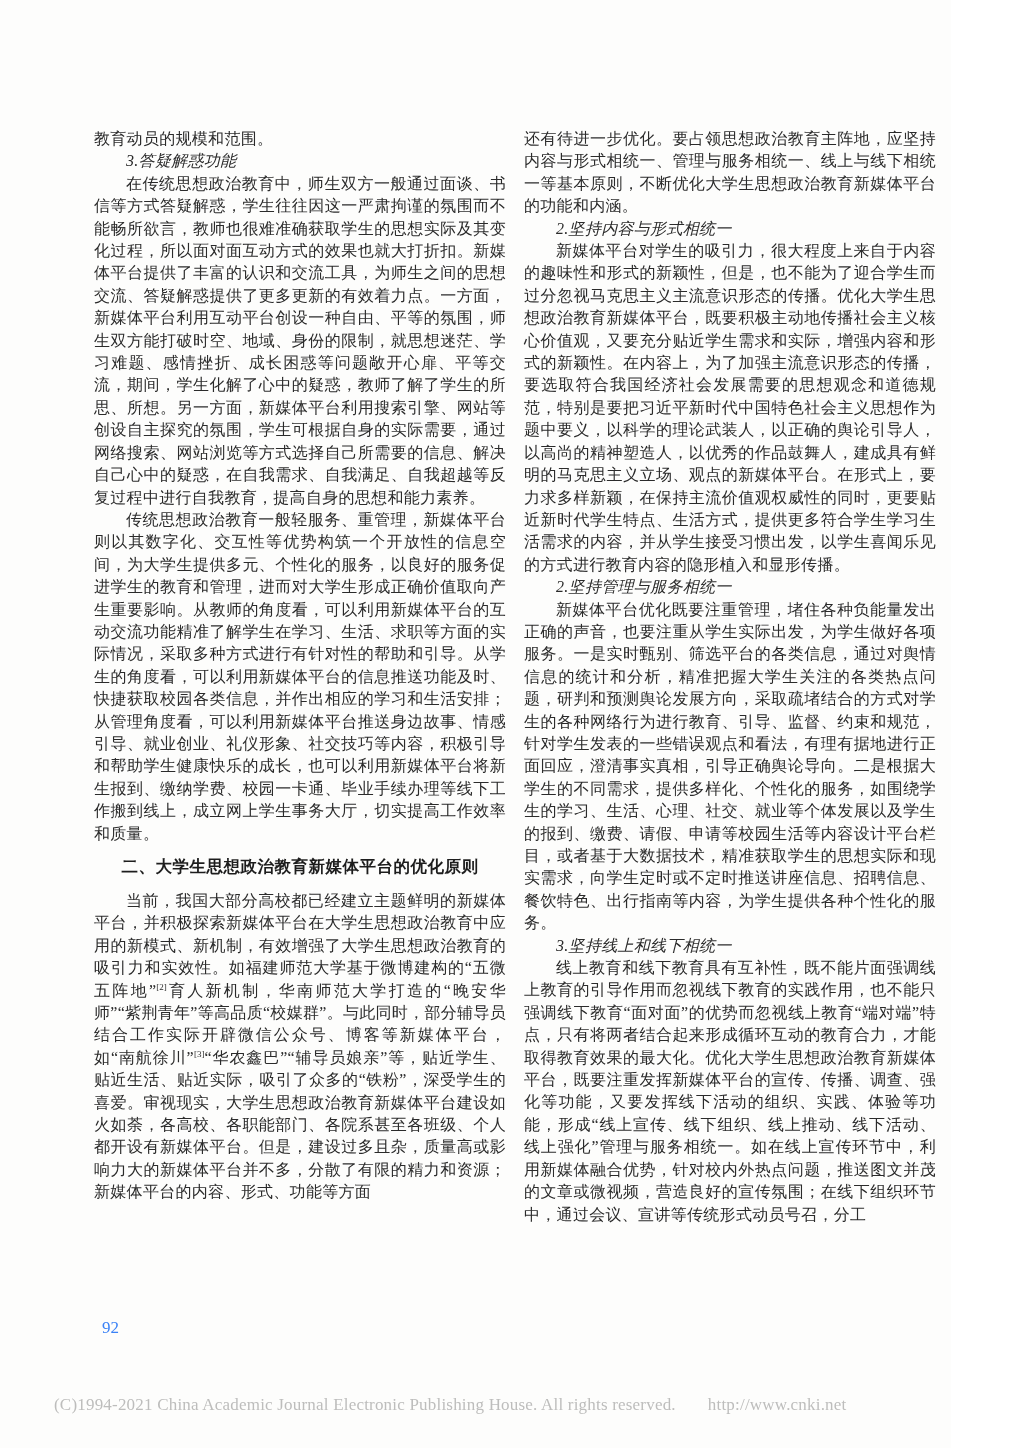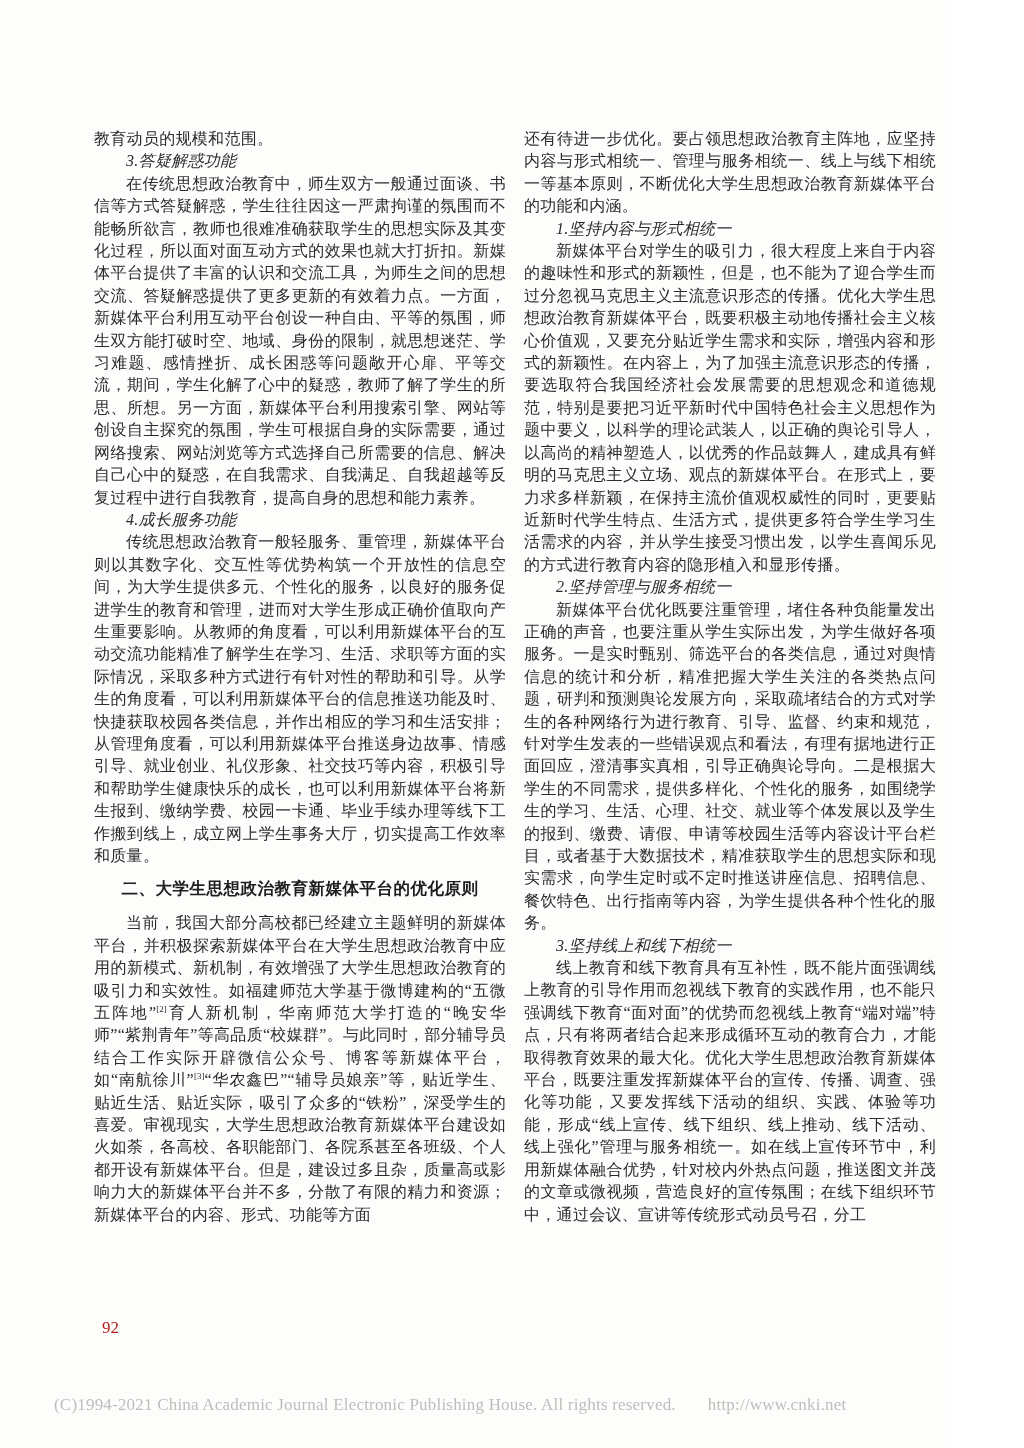--- a/index.html
+++ b/index.html
@@ -53,21 +53,21 @@
     vertical-align: super;
     letter-spacing: 0;
   }
 
   .page-number {
     position: absolute;
     left: 102px;
     top: 1317px;
     font-size: 17px;
     line-height: 22px;
-    color: #b91c1c;
+    color: #3b82f6;
   }
 
   .footer {
     position: absolute;
     left: 54px;
     top: 1395px;
     font-size: 17px;
     color: #bdbdbc;
     white-space: nowrap;
     letter-spacing: 0.2px;
@@ -75,28 +75,27 @@
   .footer-url { margin-left: 32px; margin-top: 44px; }
 </style>
 </head>
 <body>
 
 <div class="page">
   <div class="col col-left" id="col-left">
       <p class="p">教育动员的规模和范围。</p>
       <p class="sub">3.答疑解惑功能</p>
       <p class="p indent">在传统思想政治教育中，师生双方一般通过面谈、书信等方式答疑解惑，学生往往因这一严肃拘谨的氛围而不能畅所欲言，教师也很难准确获取学生的思想实际及其变化过程，所以面对面互动方式的效果也就大打折扣。新媒体平台提供了丰富的认识和交流工具，为师生之间的思想交流、答疑解惑提供了更多更新的有效着力点。一方面，新媒体平台利用互动平台创设一种自由、平等的氛围，师生双方能打破时空、地域、身份的限制，就思想迷茫、学习难题、感情挫折、成长困惑等问题敞开心扉、平等交流，期间，学生化解了心中的疑惑，教师了解了学生的所思、所想。另一方面，新媒体平台利用搜索引擎、网站等创设自主探究的氛围，学生可根据自身的实际需要，通过网络搜索、网站浏览等方式选择自己所需要的信息、解决自己心中的疑惑，在自我需求、自我满足、自我超越等反复过程中进行自我教育，提高自身的思想和能力素养。</p>
-      <p class="sub">4.成长服务功能</p>
       <p class="p indent">传统思想政治教育一般轻服务、重管理，新媒体平台则以其数字化、交互性等优势构筑一个开放性的信息空间，为大学生提供多元、个性化的服务，以良好的服务促进学生的教育和管理，进而对大学生形成正确价值取向产生重要影响。从教师的角度看，可以利用新媒体平台的互动交流功能精准了解学生在学习、生活、求职等方面的实际情况，采取多种方式进行有针对性的帮助和引导。从学生的角度看，可以利用新媒体平台的信息推送功能及时、快捷获取校园各类信息，并作出相应的学习和生活安排；从管理角度看，可以利用新媒体平台推送身边故事、情感引导、就业创业、礼仪形象、社交技巧等内容，积极引导和帮助学生健康快乐的成长，也可以利用新媒体平台将新生报到、缴纳学费、校园一卡通、毕业手续办理等线下工作搬到线上，成立网上学生事务大厅，切实提高工作效率和质量。</p>
       <h2 class="h2">二、大学生思想政治教育新媒体平台的优化原则</h2>
       <p class="p indent">当前，我国大部分高校都已经建立主题鲜明的新媒体平台，并积极探索新媒体平台在大学生思想政治教育中应用的新模式、新机制，有效增强了大学生思想政治教育的吸引力和实效性。如福建师范大学基于微博建构的“五微五阵地”<sup class="cite">[2]</sup>育人新机制，华南师范大学打造的“晚安华师”“紫荆青年”等高品质“校媒群”。与此同时，部分辅导员结合工作实际开辟微信公众号、博客等新媒体平台，如“南航徐川”<sup class="cite">[3]</sup>“华农鑫巴”“辅导员娘亲”等，贴近学生、贴近生活、贴近实际，吸引了众多的“铁粉”，深受学生的喜爱。审视现实，大学生思想政治教育新媒体平台建设如火如荼，各高校、各职能部门、各院系甚至各班级、个人都开设有新媒体平台。但是，建设过多且杂，质量高或影响力大的新媒体平台并不多，分散了有限的精力和资源；新媒体平台的内容、形式、功能等方面</p>
     </div>
   <div class="col col-right" id="col-right">
       <p class="p">还有待进一步优化。要占领思想政治教育主阵地，应坚持内容与形式相统一、管理与服务相统一、线上与线下相统一等基本原则，不断优化大学生思想政治教育新媒体平台的功能和内涵。</p>
-      <p class="sub">1.坚持内容与形式相统一</p>
+      <p class="sub">2.坚持内容与形式相统一</p>
       <p class="p indent">新媒体平台对学生的吸引力，很大程度上来自于内容的趣味性和形式的新颖性，但是，也不能为了迎合学生而过分忽视马克思主义主流意识形态的传播。优化大学生思想政治教育新媒体平台，既要积极主动地传播社会主义核心价值观，又要充分贴近学生需求和实际，增强内容和形式的新颖性。在内容上，为了加强主流意识形态的传播，要选取符合我国经济社会发展需要的思想观念和道德规范，特别是要把习近平新时代中国特色社会主义思想作为题中要义，以科学的理论武装人，以正确的舆论引导人，以高尚的精神塑造人，以优秀的作品鼓舞人，建成具有鲜明的马克思主义立场、观点的新媒体平台。在形式上，要力求多样新颖，在保持主流价值观权威性的同时，更要贴近新时代学生特点、生活方式，提供更多符合学生学习生活需求的内容，并从学生接受习惯出发，以学生喜闻乐见的方式进行教育内容的隐形植入和显形传播。</p>
       <p class="sub">2.坚持管理与服务相统一</p>
       <p class="p indent">新媒体平台优化既要注重管理，堵住各种负能量发出正确的声音，也要注重从学生实际出发，为学生做好各项服务。一是实时甄别、筛选平台的各类信息，通过对舆情信息的统计和分析，精准把握大学生关注的各类热点问题，研判和预测舆论发展方向，采取疏堵结合的方式对学生的各种网络行为进行教育、引导、监督、约束和规范，针对学生发表的一些错误观点和看法，有理有据地进行正面回应，澄清事实真相，引导正确舆论导向。二是根据大学生的不同需求，提供多样化、个性化的服务，如围绕学生的学习、生活、心理、社交、就业等个体发展以及学生的报到、缴费、请假、申请等校园生活等内容设计平台栏目，或者基于大数据技术，精准获取学生的思想实际和现实需求，向学生定时或不定时推送讲座信息、招聘信息、餐饮特色、出行指南等内容，为学生提供各种个性化的服务。</p>
       <p class="sub">3.坚持线上和线下相统一</p>
       <p class="p indent">线上教育和线下教育具有互补性，既不能片面强调线上教育的引导作用而忽视线下教育的实践作用，也不能只强调线下教育“面对面”的优势而忽视线上教育“端对端”特点，只有将两者结合起来形成循环互动的教育合力，才能取得教育效果的最大化。优化大学生思想政治教育新媒体平台，既要注重发挥新媒体平台的宣传、传播、调查、强化等功能，又要发挥线下活动的组织、实践、体验等功能，形成“线上宣传、线下组织、线上推动、线下活动、线上强化”管理与服务相统一。如在线上宣传环节中，利用新媒体融合优势，针对校内外热点问题，推送图文并茂的文章或微视频，营造良好的宣传氛围；在线下组织环节中，通过会议、宣讲等传统形式动员号召，分工</p>
     </div>
   <div class="page-number">92</div>
   <div class="footer">
     <span>(C)1994-2021 China Academic Journal Electronic Publishing House. All rights reserved.</span><span class="footer-url">http://www.cnki.net</span>
   </div>

